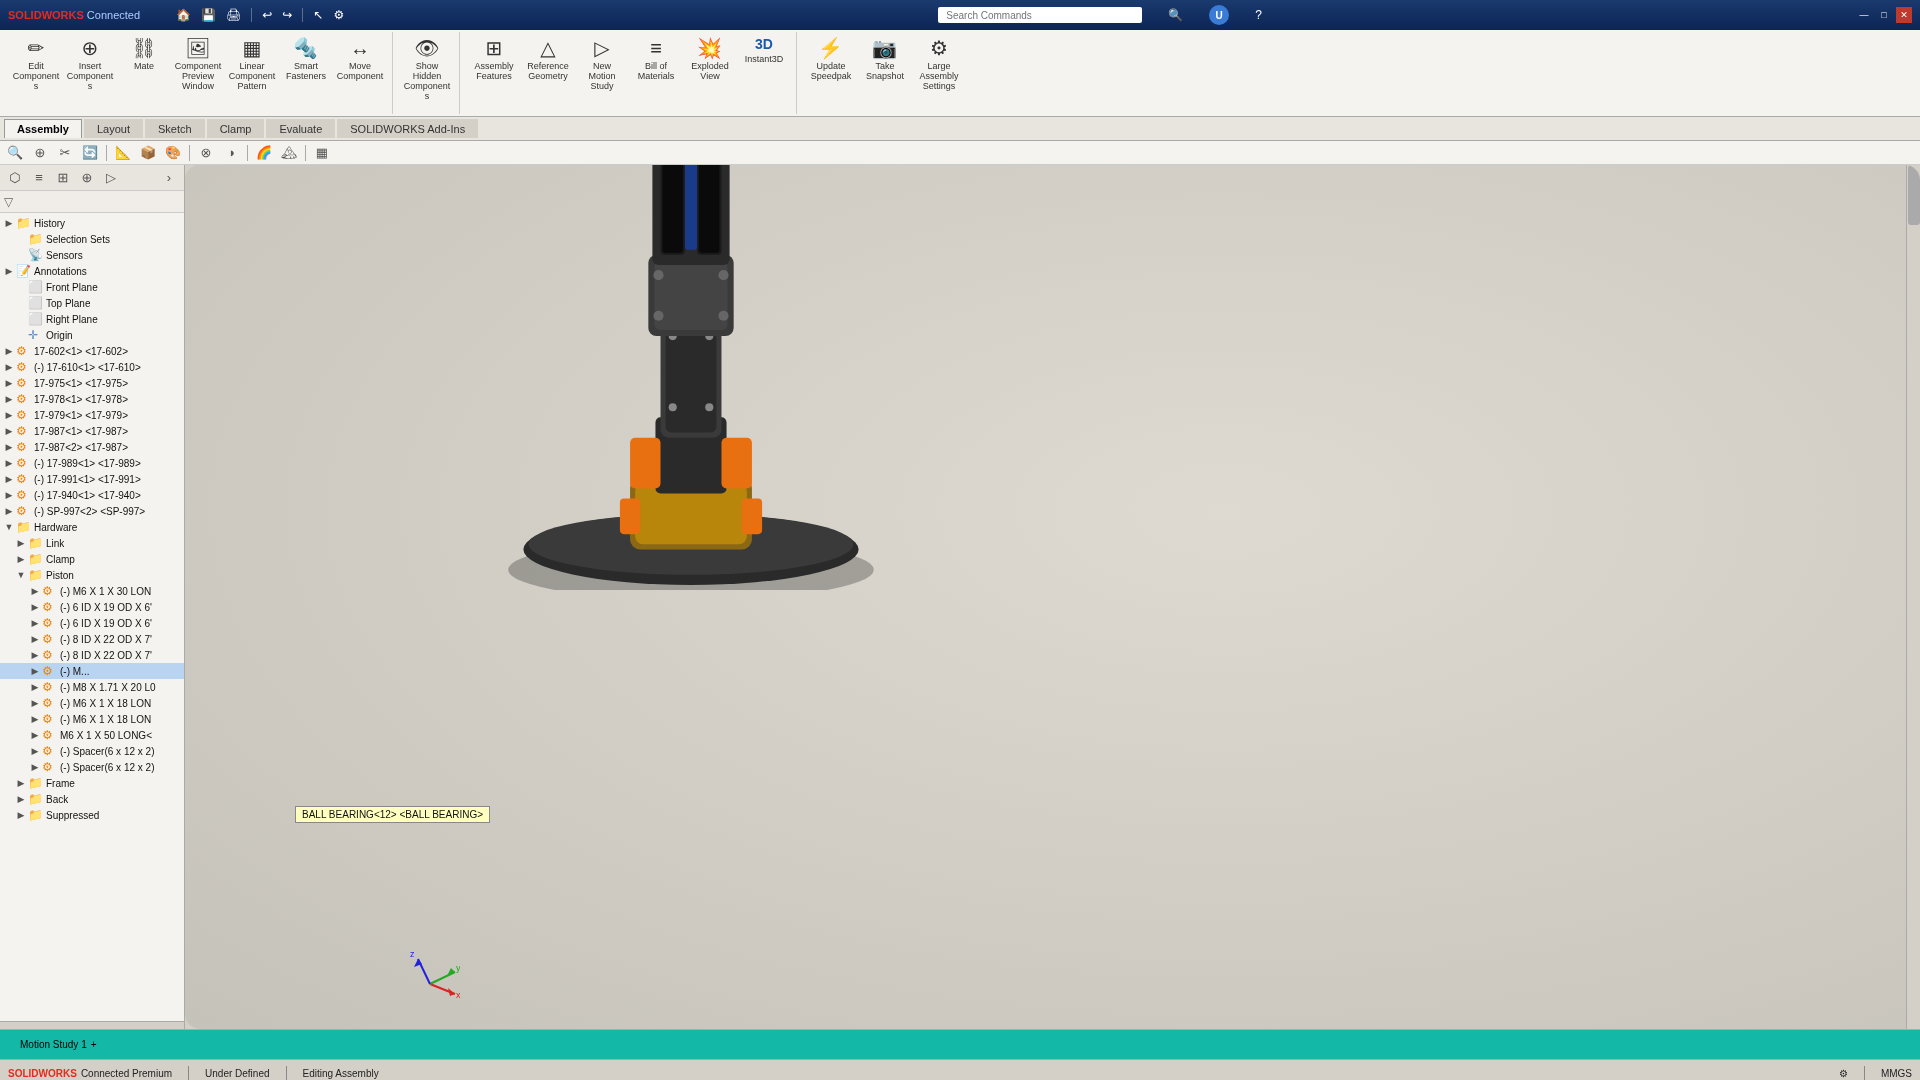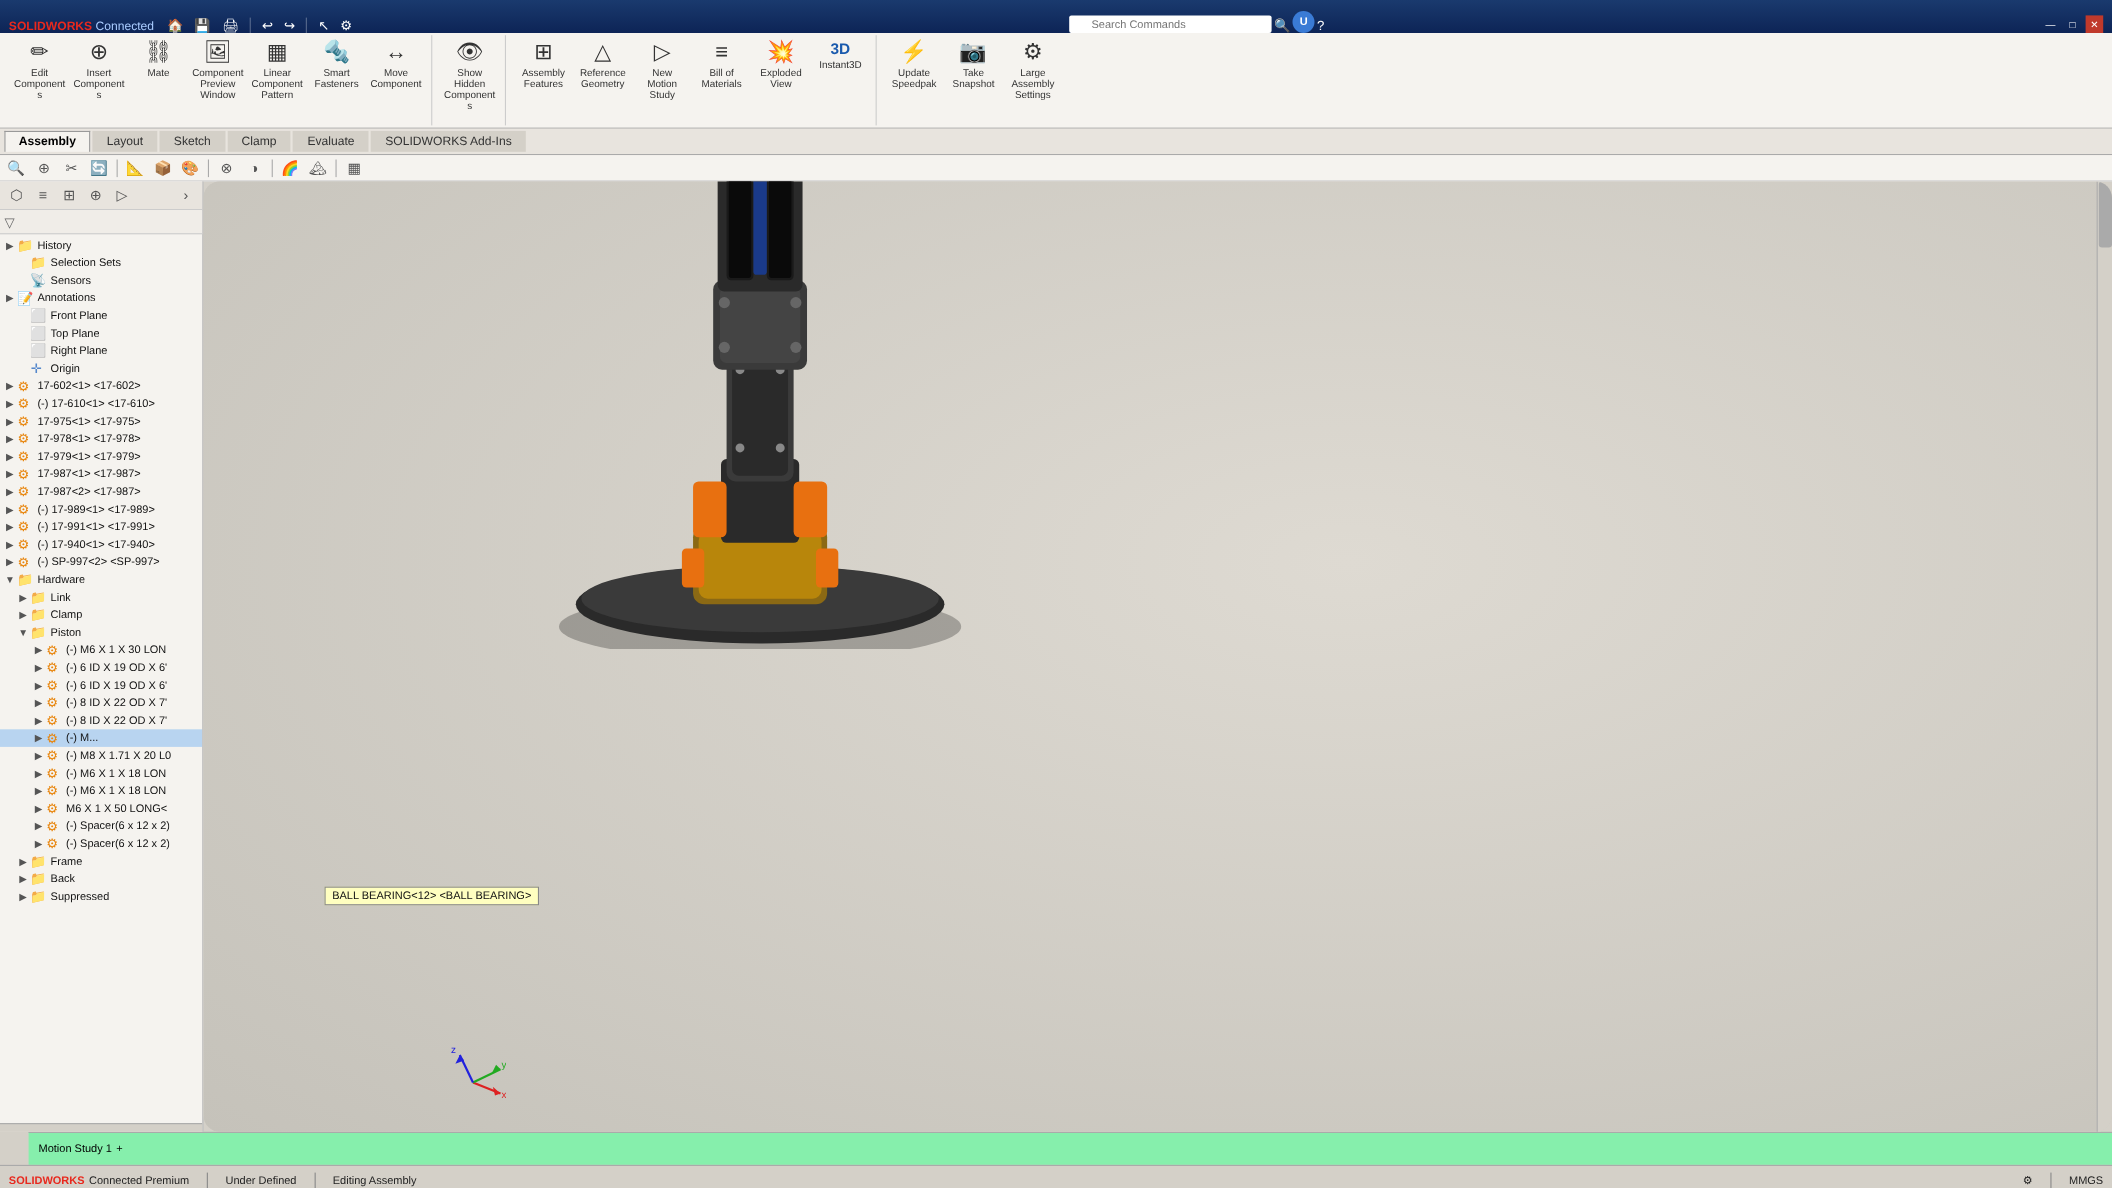--- a/index.html
+++ b/index.html
@@ -3,23 +3,24 @@
   <meta charset="utf-8">
   <style>
     * { margin: 0; padding: 0; box-sizing: border-box; }
     body { width: 1920px; height: 1080px; overflow: hidden; font-family: 'Segoe UI', Arial, sans-serif; font-size: 11px; background: #d4d0c8; }
 
     
     #titlebar {
       height: 30px;
       background: linear-gradient(to bottom, #1a3a6e, #0d2456);
       display: flex;
-      align-items: flex-end;
+      align-items: center;
       padding: 0 8px;
       color: white;
+      gap: 24px;
     }
     #titlebar .title-text { color: #cce0ff; font-size: 11px; flex: 1; text-align: center; }
     #titlebar .win-controls { display: flex; gap: 4px; margin-left: auto; }
     #titlebar .win-btn { width: 16px; height: 16px; border: none; cursor: pointer; font-size: 9px; display: flex; align-items: center; justify-content: center; color: white; background: transparent; }
 
     
     #toolbar-area {
       background: #f5f3ef;
       border-bottom: 1px solid #aaa;
     }
@@ -222,51 +223,50 @@
       font-size: 10px;
       color: #222;
       gap: 16px;
     }
     #status-bar .status-item { display: flex; align-items: center; gap: 4px; }
     #status-bar .status-sep { width: 1px; height: 14px; background: #888; }
 
     
     #bottom-panel {
       height: 30px;
-      background: #86efac;
+      background: #14b8a6;
       border-top: 1px solid #aaa;
       display: flex;
       align-items: center;
-      padding: 0 9px;
+      padding: 0 20px;
       gap: 4px;
-      margin-left: 26px;
     }
 
     
     #tree-scrollbar-h {
       height: 8px;
       background: #d4d0c8;
       border-top: 1px solid #aaa;
     }
     .tree-icon-folder { color: #e8d060; }
     .tree-icon-component { color: #e8860e; }
 
     
     .sw-logo { font-size: 11px; font-weight: bold; }
     .sw-s { color: #e8291e; }
     .sw-w { color: #e8291e; }
     .qa-btn { color: white; font-size: 12px; cursor: pointer; padding: 0 2px; background: none; border: none; }
     .qa-sep { width: 1px; height: 14px; background: rgba(255,255,255,0.3); margin: 0 2px; }
     .qa-search {
       margin-left: auto;
       height: 16px;
-      width: 184px;
+      width: 204px;
       background: white;
       border: none;
-      padding: 0 20px;
+      padding: 0 8px;
       font-size: 10px;
       border-radius: 2px;
     }
     .qa-user-icon {
       width: 20px; height: 20px;
       background: #3a7bd5;
       border-radius: 50%;
       display: flex; align-items: center; justify-content: center;
       color: white; font-size: 10px; font-weight: bold;
       cursor: pointer;

